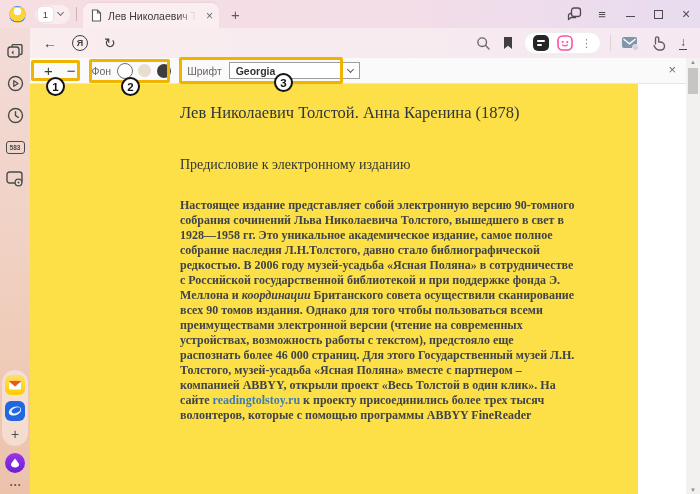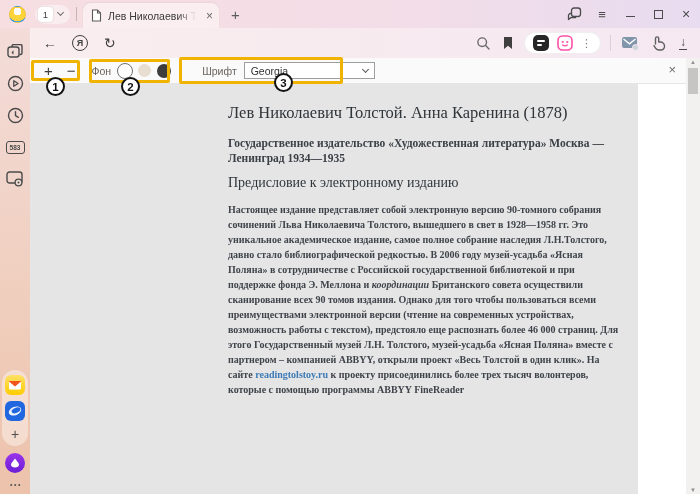--- a/index.html
+++ b/index.html
@@ -77,33 +77,33 @@
   .readerbar { position:absolute; left:30px; top:58px; width:670px; height:26px;
     background:#fbfafa; border-bottom:1px solid #e7e5e3; display:flex; align-items:center; }
   .rb-zoom { font-size:15px; color:#3c3c3c; line-height:1; }
   .rb-label { font-size:10.5px; color:#6b6560; }
   .bg-circle { border-radius:50%; }
   .bg-white { width:16px; height:16px; background:#fff; border:1.6px solid #6f6f6f; }
   .bg-cream { width:13px; height:13px; background:#e7ddd0; }
   .bg-dark  { width:14px; height:14px; background:#3d3d3d; }
   .font-select { width:131px; height:17px; border:1px solid #9e9e9e; background:#fff;
     display:flex; align-items:center; padding:0 6px; margin-left:7px; }
-  .font-select .val { font-size:10.5px; color:#333; }
+  .font-select .val { font-size:10.5px; color:#333;font-weight:bold; }
   .font-select .chev { margin-left:auto; border-color:#5a5a5a; }
   .rb-close { position:absolute; right:24px; top:5px; font-size:13px; color:#6e6e6e; line-height:1; }
 
   
   .content { position:absolute; left:30px; top:84px; width:608px; height:410px;
-    background:#e5e5e5; overflow:hidden;padding-left:48px; }
+    background:#fde047; overflow:hidden; }
   .article { margin-left:150px; width:396px; font-family:"Liberation Serif","DejaVu Serif",serif;
     color:#3c4046; }
   .a-title { margin-top:19px; font-size:16.5px; line-height:20px; font-weight:400; color:#30353a; }
   .a-sub { margin-top:13px; font-size:11.5px; line-height:15px; font-weight:bold; color:#3c4046; }
-  .a-h2 { margin-top:8px; font-size:14px; line-height:18px; font-weight:500; color:#30353a; }
-  .a-body { margin-top:10px; font-size:10px; line-height:15px; font-weight:600;
+  .a-h2 { margin-top:33px; font-size:14px; line-height:18px; font-weight:500; color:#30353a; }
+  .a-body { margin-top:24px; font-size:12px; line-height:15px; font-weight:600;
     color:#3f434a; text-align:left; }
   .a-body a { color:#3e7bb6; text-decoration:none; font-style:normal; }
   .a-body i { font-style:italic; }
 
   
   .scrollbar { position:absolute; right:0; top:58px; width:14px; height:436px; background:#f2f1f0;
     display:flex; flex-direction:column; align-items:center; }
   .sc-arrow { font-size:6px; color:#8f8f8f; line-height:8px; }
   .sc-thumb { width:10px; height:26px; background:#c6c5c4; margin-top:2px; }
   .sc-down { margin-top:auto; }
@@ -249,32 +249,31 @@
     </div>
   </div>
 
   <div class="readerbar">
     <span class="rb-zoom" style="margin-left:14px;">+</span>
     <span class="rb-zoom" style="margin-left:14px;">−</span>
     <span class="rb-label" style="margin-left:16px;">Фон</span>
     <span class="bg-circle bg-white" style="margin-left:6px;"></span>
     <span class="bg-circle bg-cream" style="margin-left:5px;"></span>
     <span class="bg-circle bg-dark" style="margin-left:6px;"></span>
-    <span class="rb-label" style="margin-left:31px;">Шрифт</span>
+    <span class="rb-label" style="margin-left:16px;">Шрифт</span>
     <div class="font-select">
       <span class="val">Georgia</span>
       <span class="chev"></span>
     </div>
     <span class="rb-close">×</span>
   </div>
 
   <div class="content">
     <div class="article">
       <h1 class="a-title">Лев Николаевич Толстой. Анна Каренина (1878)</h1>
-      <p class="a-sub">Государственное издательство «Художественная литература» Москва — Ленинград 1934—1935</p>
       <h2 class="a-h2">Предисловие к электронному изданию</h2>
       <p class="a-body"><span>Настоящее издание представляет собой электронную версию 90-томного собрания сочинений Льва Николаевича Толстого, вышедшего в свет в 1928—1958 гг. Это уникальное академическое издание, самое полное собрание наследия Л.Н.Толстого, давно стало библиографической редкостью. В 2006 году музей-усадьба «Ясная Поляна» в сотрудничестве с Российской государственной библиотекой и при поддержке фонда Э. Меллона и </span><i>координации</i><span> Британского совета осуществили сканирование всех 90 томов издания. Однако для того чтобы пользоваться всеми преимуществами электронной версии (чтение на современных устройствах, возможность работы с текстом), предстояло еще распознать более 46 000 страниц. Для этого Государственный музей Л.Н. Толстого, музей-усадьба «Ясная Поляна» вместе с партнером – компанией ABBYY, открыли проект «Весь Толстой в один клик». На сайте </span><a href="#">readingtolstoy.ru</a><span> к проекту присоединились более трех тысяч волонтеров, которые с помощью программы ABBYY FineReader</span></p>
     </div>
   </div>
 
   <div class="scrollbar">
     <span class="sc-arrow">▲</span>
     <div class="sc-thumb"></div>
     <span class="sc-arrow sc-down">▼</span>
   </div>

